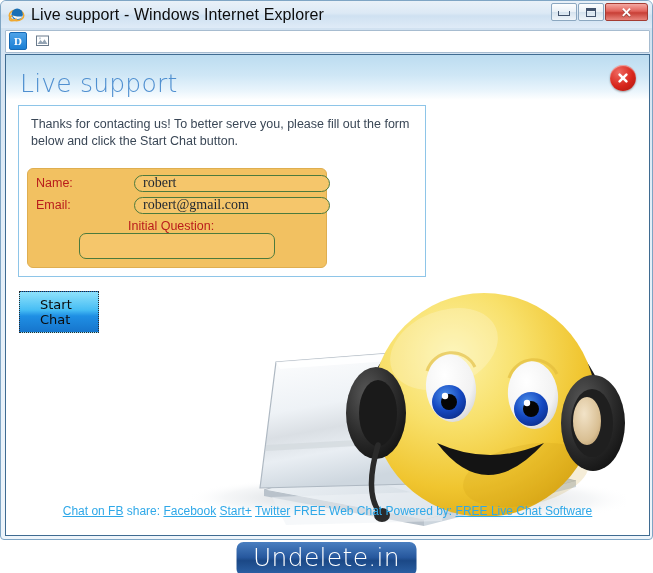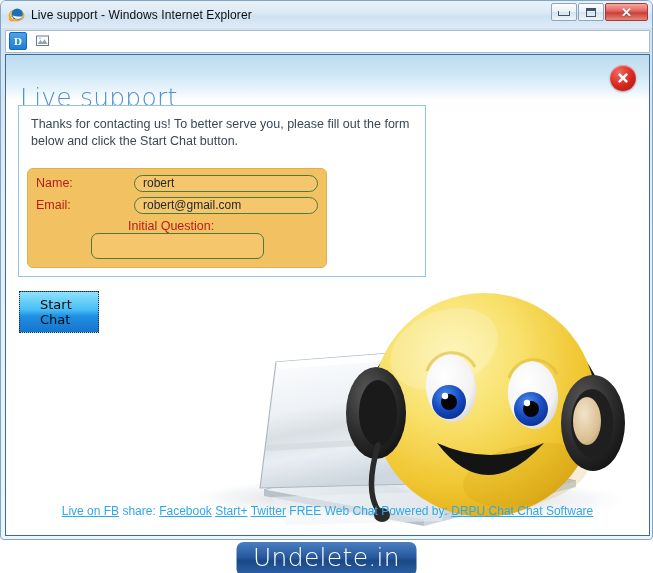--- a/index.html
+++ b/index.html
@@ -41,21 +41,21 @@
     border-radius: 5px 5px 0 0;
   }
   #ie-logo {
     width: 17px; height: 17px;
     position: relative;
     margin-right: 6px;
     flex: 0 0 auto;
   }
   #ie-logo svg { display:block; }
   #window-title {
-    font-size: 12px;
+    font-size: 16px;
     color: #0d0d0d;
     letter-spacing: 0.1px;
     white-space: nowrap;
   }
   #window-buttons {
     position: absolute;
     right: 4px; top: 2px;
     display: flex;
     gap: 0px;
     align-items: center;
@@ -165,21 +165,21 @@
   #chat-header {
     position: absolute;
     left: 0; top: 0;
     width: 100%;
     height: 45px;
     box-sizing: border-box;
     background: linear-gradient(to bottom, #bcdcf0 0%, #cfe7f6 45%, #eaf5fc 80%, #ffffff 100%);
   }
   #chat-title {
     position: absolute;
-    left: 14px; top: 28px;
+    left: 14px; top: 14px;
     font-size: 25px;
     color: #4f8fd0;
     font-family: "DejaVu Sans", sans-serif;
     font-weight: 300;
     letter-spacing: 0.2px;
   }
   #close-chat-button {
     position: absolute;
     right: 13px; top: 10px;
     width: 26px; height: 26px;
@@ -227,25 +227,25 @@
     width: 98px;
     flex: 0 0 auto;
   }
   .field-input {
     flex: 1 1 auto;
     height: 17px;
     box-sizing: border-box;
     border: 1px solid #4c7a3d;
     border-radius: 9px;
     background: #f5c66b;
-    font-size: 12px;
+    font-size: 14px;
     color: #1e2630;
     padding: 0 8px;
     outline: none;
-    font-family: Liberation Sans, sans-serif;
+    font-family: Liberation Serif, serif;
   }
   .field-row.tall .field-input { height: 26px; border-radius: 7px; }
 
   
   #start-chat-button {
     position: absolute;
     left: 13px; top: 236px;
     width: 80px;
     height: 32px;
     box-sizing: border-box;
@@ -476,18 +476,18 @@
         <path d="M271 126 A26 26 0 0 1 319 122" fill="none" stroke="#e0b93a" stroke-width="3" opacity="0.6"></path>
         <path d="M353 133 A26 26 0 0 1 401 129" fill="none" stroke="#e0b93a" stroke-width="3" opacity="0.6"></path>
 
         <path d="M281 198 Q330 262 388 198 Q334 222 281 198 Z" fill="#141414"></path>
 
         <path d="M222 200 Q208 248 224 268" fill="none" stroke="#2a2a2a" stroke-width="5.5" stroke-linecap="round"></path>
         <ellipse cx="226" cy="270" rx="8" ry="7" fill="#2a2a2a"></ellipse>
       </svg>
     </div>
 
-    <div id="footer-links"><a>Live on FB</a> <span class="plain">share:</span> <a>Facebook</a> <a>Start+</a> <a>Twitter</a> <span class="plain">FREE Web Chat Powered by:</span> <a>DRPU Chat Chat Software</a></div>
+    <div id="footer-links"><a>Chat on FB</a> <span class="plain">share:</span> <a>Facebook</a> <a>Start+</a> <a>Twitter</a> <span class="plain">FREE Web Chat Powered by:</span> <a>FREE Live Chat Software</a></div>
 
   </div>
 </div>
 
 <div id="undelete-banner">Undelete.in</div>
 
 </body></html>

